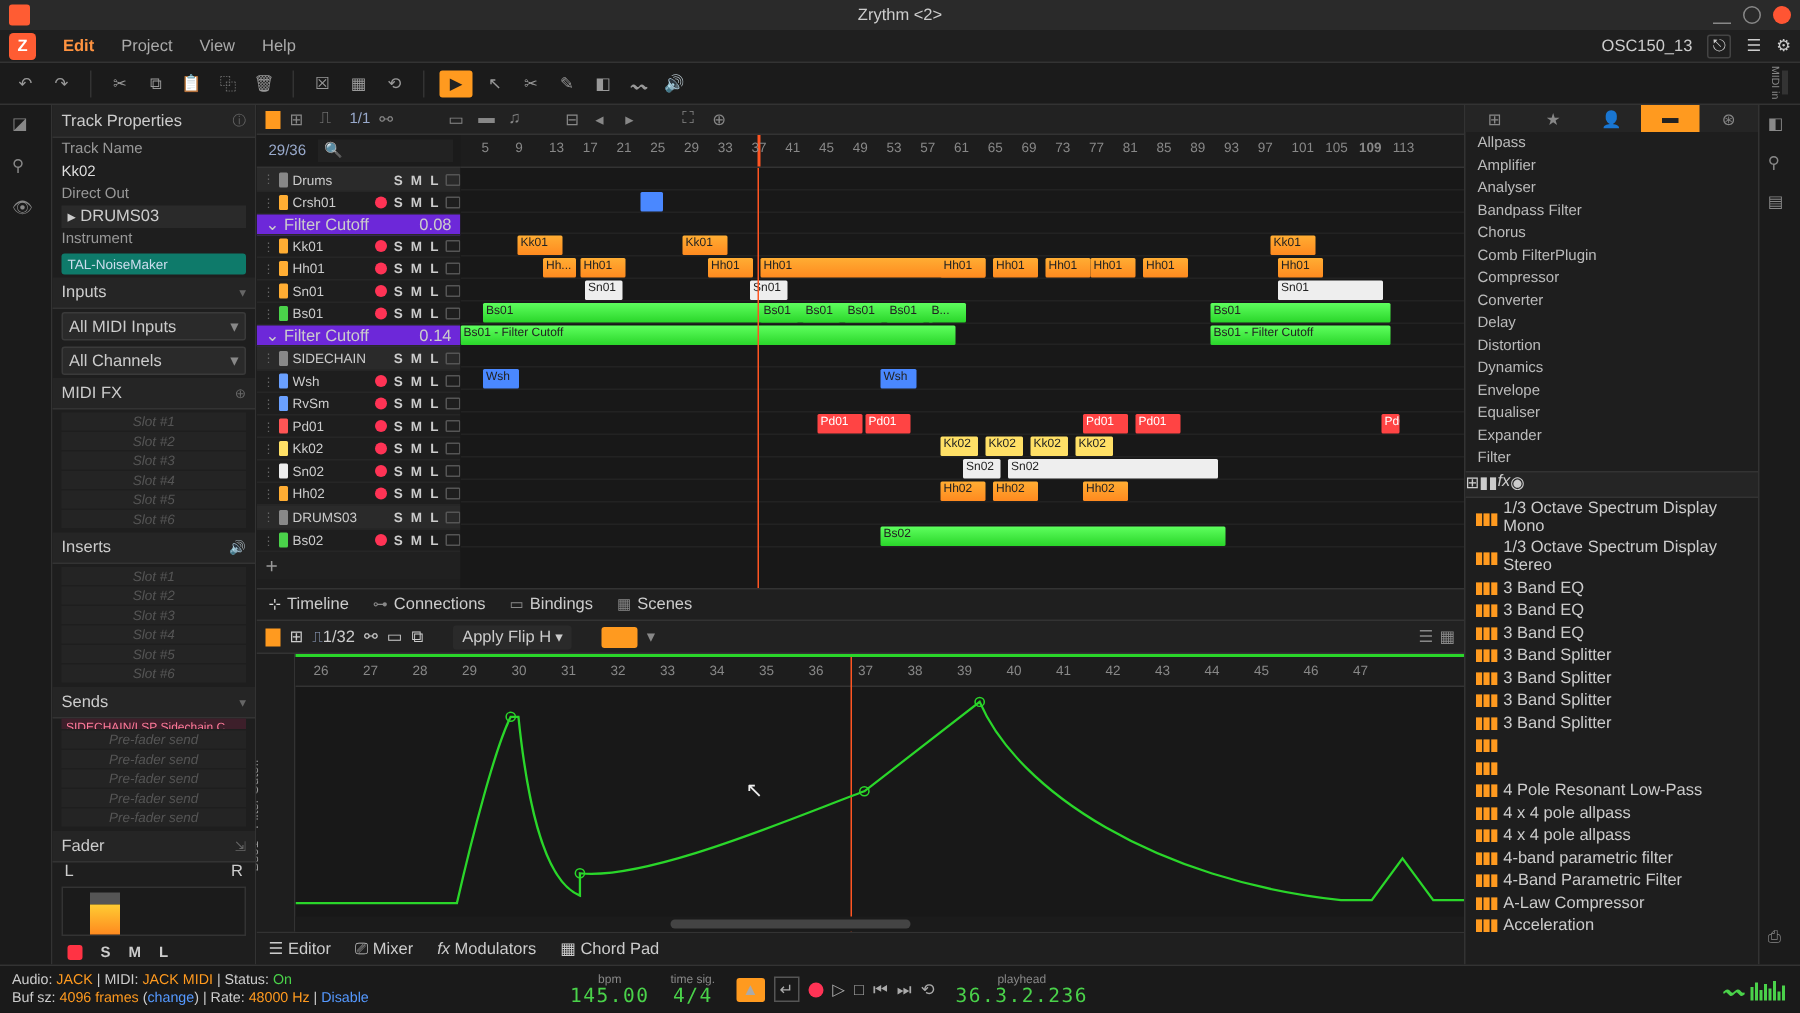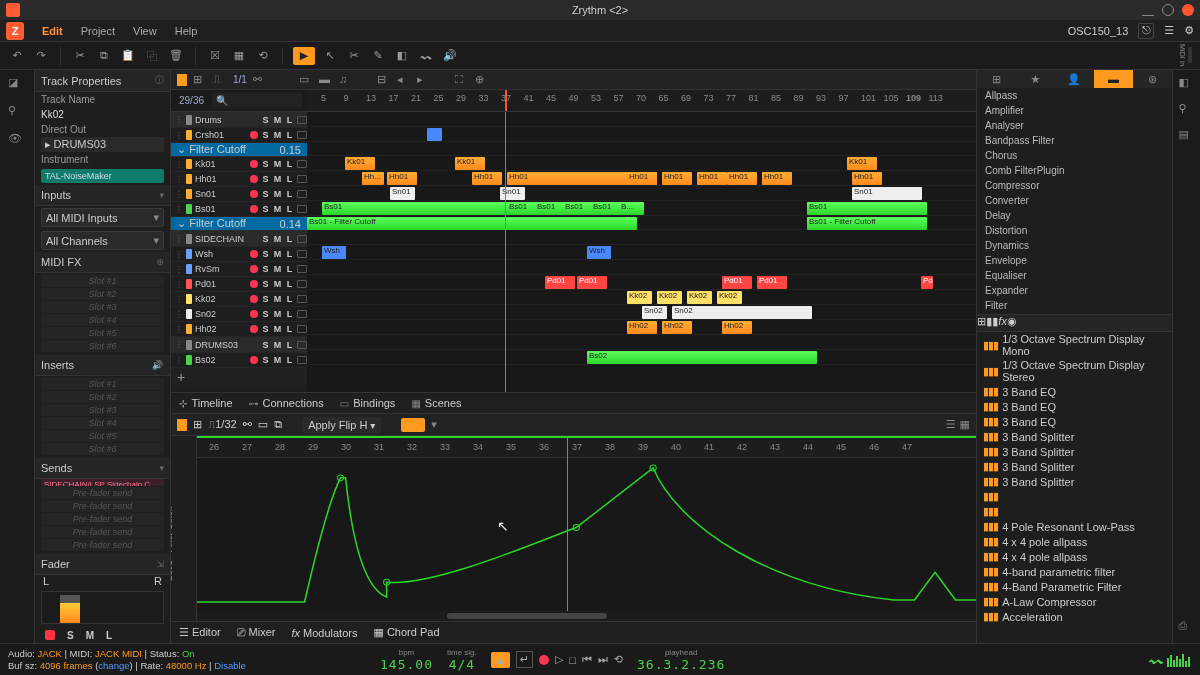--- a/index.html
+++ b/index.html
@@ -46,21 +46,21 @@
 .tracks-area { display:flex; height:280px; }
 .track-list { width:136px; background:#1e1e1e; overflow:hidden; }
 .track-row { height:15px; display:flex; align-items:center; padding-left:4px; gap:3px; border-bottom:1px solid #262626; }
 .track-row.group { background:#2a2a2a; height:16px; }
 .track-row .grip { width:8px; color:#666; font-size:8px; }
 .track-row .tc { width:6px; height:10px; border-radius:1px; }
 .track-row .name { flex:1; font-size:9px; color:#ccc; overflow:hidden;white-space:nowrap; }
 .track-row .rec { width:8px;height:8px;border-radius:50%;background:#ff3355; }
 .track-row .sml { font-size:9px;color:#ccc;width:9px;text-align:center;cursor:pointer;font-weight:bold; }
 .track-row .mon { width:10px;height:8px;border:1px solid #555;border-radius:1px; }
-.filter-row { height:14px; display:flex; align-items:center; justify-content:space-between; padding:0 6px; font-size:9px; color:#aaa; background:#0369a1; border-bottom:1px solid #2a2a2a; }
+.filter-row { height:14px; display:flex; align-items:center; justify-content:space-between; padding:0 6px; font-size:9px; color:#aaa; background:#6d28d9; border-bottom:1px solid #2a2a2a; }
 .add-row { height:18px; display:flex; align-items:center; padding-left:6px; color:#999; font-size:14px; background:#202020; cursor:pointer; }
 .arrange { flex:1; position:relative; background:#181818; overflow:hidden; }
 .ruler { height:22px; background:#1d1d1d; position:relative; border-bottom:1px solid #333; }
 .ruler .tick { position:absolute; top:3px; font-size:9px; color:#888; }
 .ruler .marker { position:absolute; top:0; width:2px; height:100%; background:#ff5522; }
 .lane { height:15px; border-bottom:1px solid #222; position:relative; }
 .lane.flt { height:14px; }
 .clip { position:absolute; top:1px; height:13px; border-radius:1px; font-size:8px; padding-left:2px; overflow:hidden; color:#222; }
 .clip.orange { background:linear-gradient(#ffad33,#ff8a1f); }
 .clip.green { background:linear-gradient(#5eff5e,#2ad62a); }
@@ -297,21 +297,21 @@
           <span class="tick" style="left: 104px;">21</span>
           <span class="tick" style="left: 126.5px;">25</span>
           <span class="tick" style="left: 149px;">29</span>
           <span class="tick" style="left: 171.5px;">33</span>
           <span class="tick" style="left: 194px;">37</span>
           <span class="tick" style="left: 216.5px;">41</span>
           <span class="tick" style="left: 239px;">45</span>
           <span class="tick" style="left: 261.5px;">49</span>
           <span class="tick" style="left: 284px;">53</span>
           <span class="tick" style="left: 306.5px;">57</span>
-          <span class="tick" style="left: 329px;">70</span>
+          <span class="tick" style="left: 329px;">61</span>
           <span class="tick" style="left: 351.5px;">65</span>
           <span class="tick" style="left: 374px;">69</span>
           <span class="tick" style="left: 396.5px;">73</span>
           <span class="tick" style="left: 419px;">77</span>
           <span class="tick" style="left: 441.5px;">81</span>
           <span class="tick" style="left: 464px;">85</span>
           <span class="tick" style="left: 486.5px;">89</span>
           <span class="tick" style="left: 509px;">93</span>
           <span class="tick" style="left: 531.5px;">97</span>
           <span class="tick" style="left: 554px;">101</span>
@@ -337,21 +337,21 @@
             <span class="tc" style="background:#ffad33"></span>
             <span class="name">Crsh01</span>
             <span class="rec"></span>
             <span class="sml">S</span>
             <span class="sml">M</span>
             <span class="sml">L</span>
             <span class="mon"></span>
           </div>
           <div class="filter-row">
             <span>⌄ Filter Cutoff</span>
-            <span>0.15</span>
+            <span>0.08</span>
           </div>
           <div class="track-row">
             <span class="grip">⋮⋮</span>
             <span class="tc" style="background:#ffad33"></span>
             <span class="name">Kk01</span>
             <span class="rec"></span>
             <span class="sml">S</span>
             <span class="sml">M</span>
             <span class="sml">L</span>
             <span class="mon"></span>

